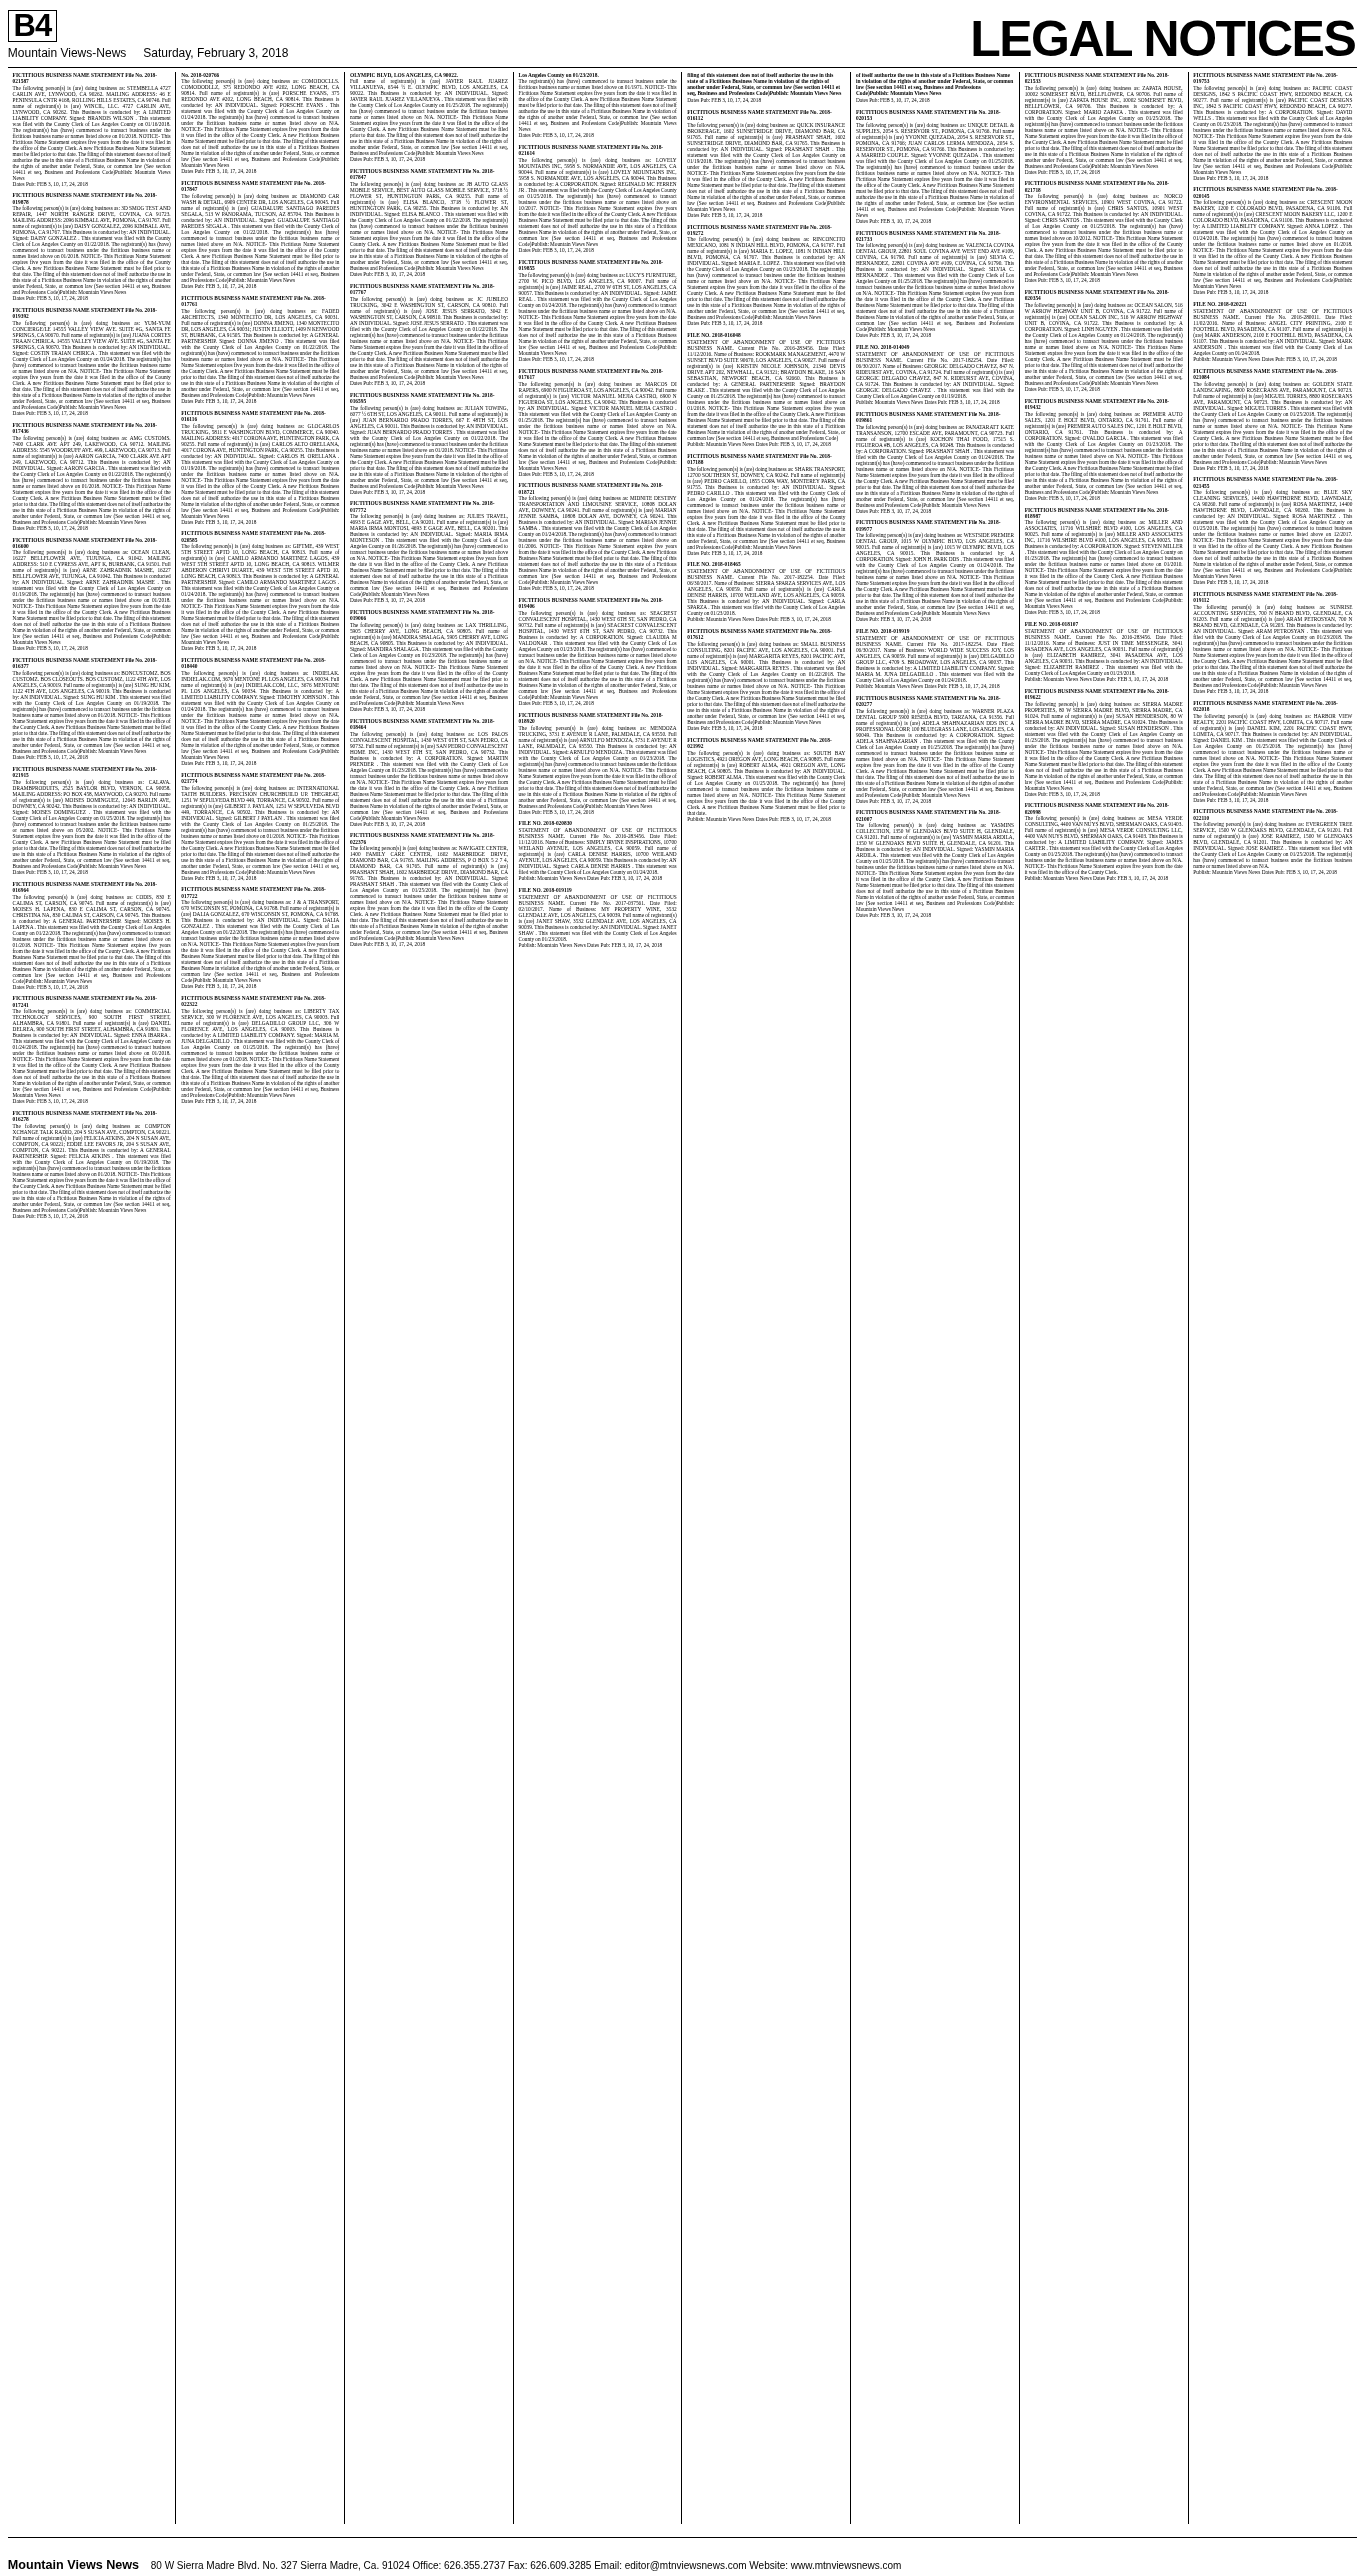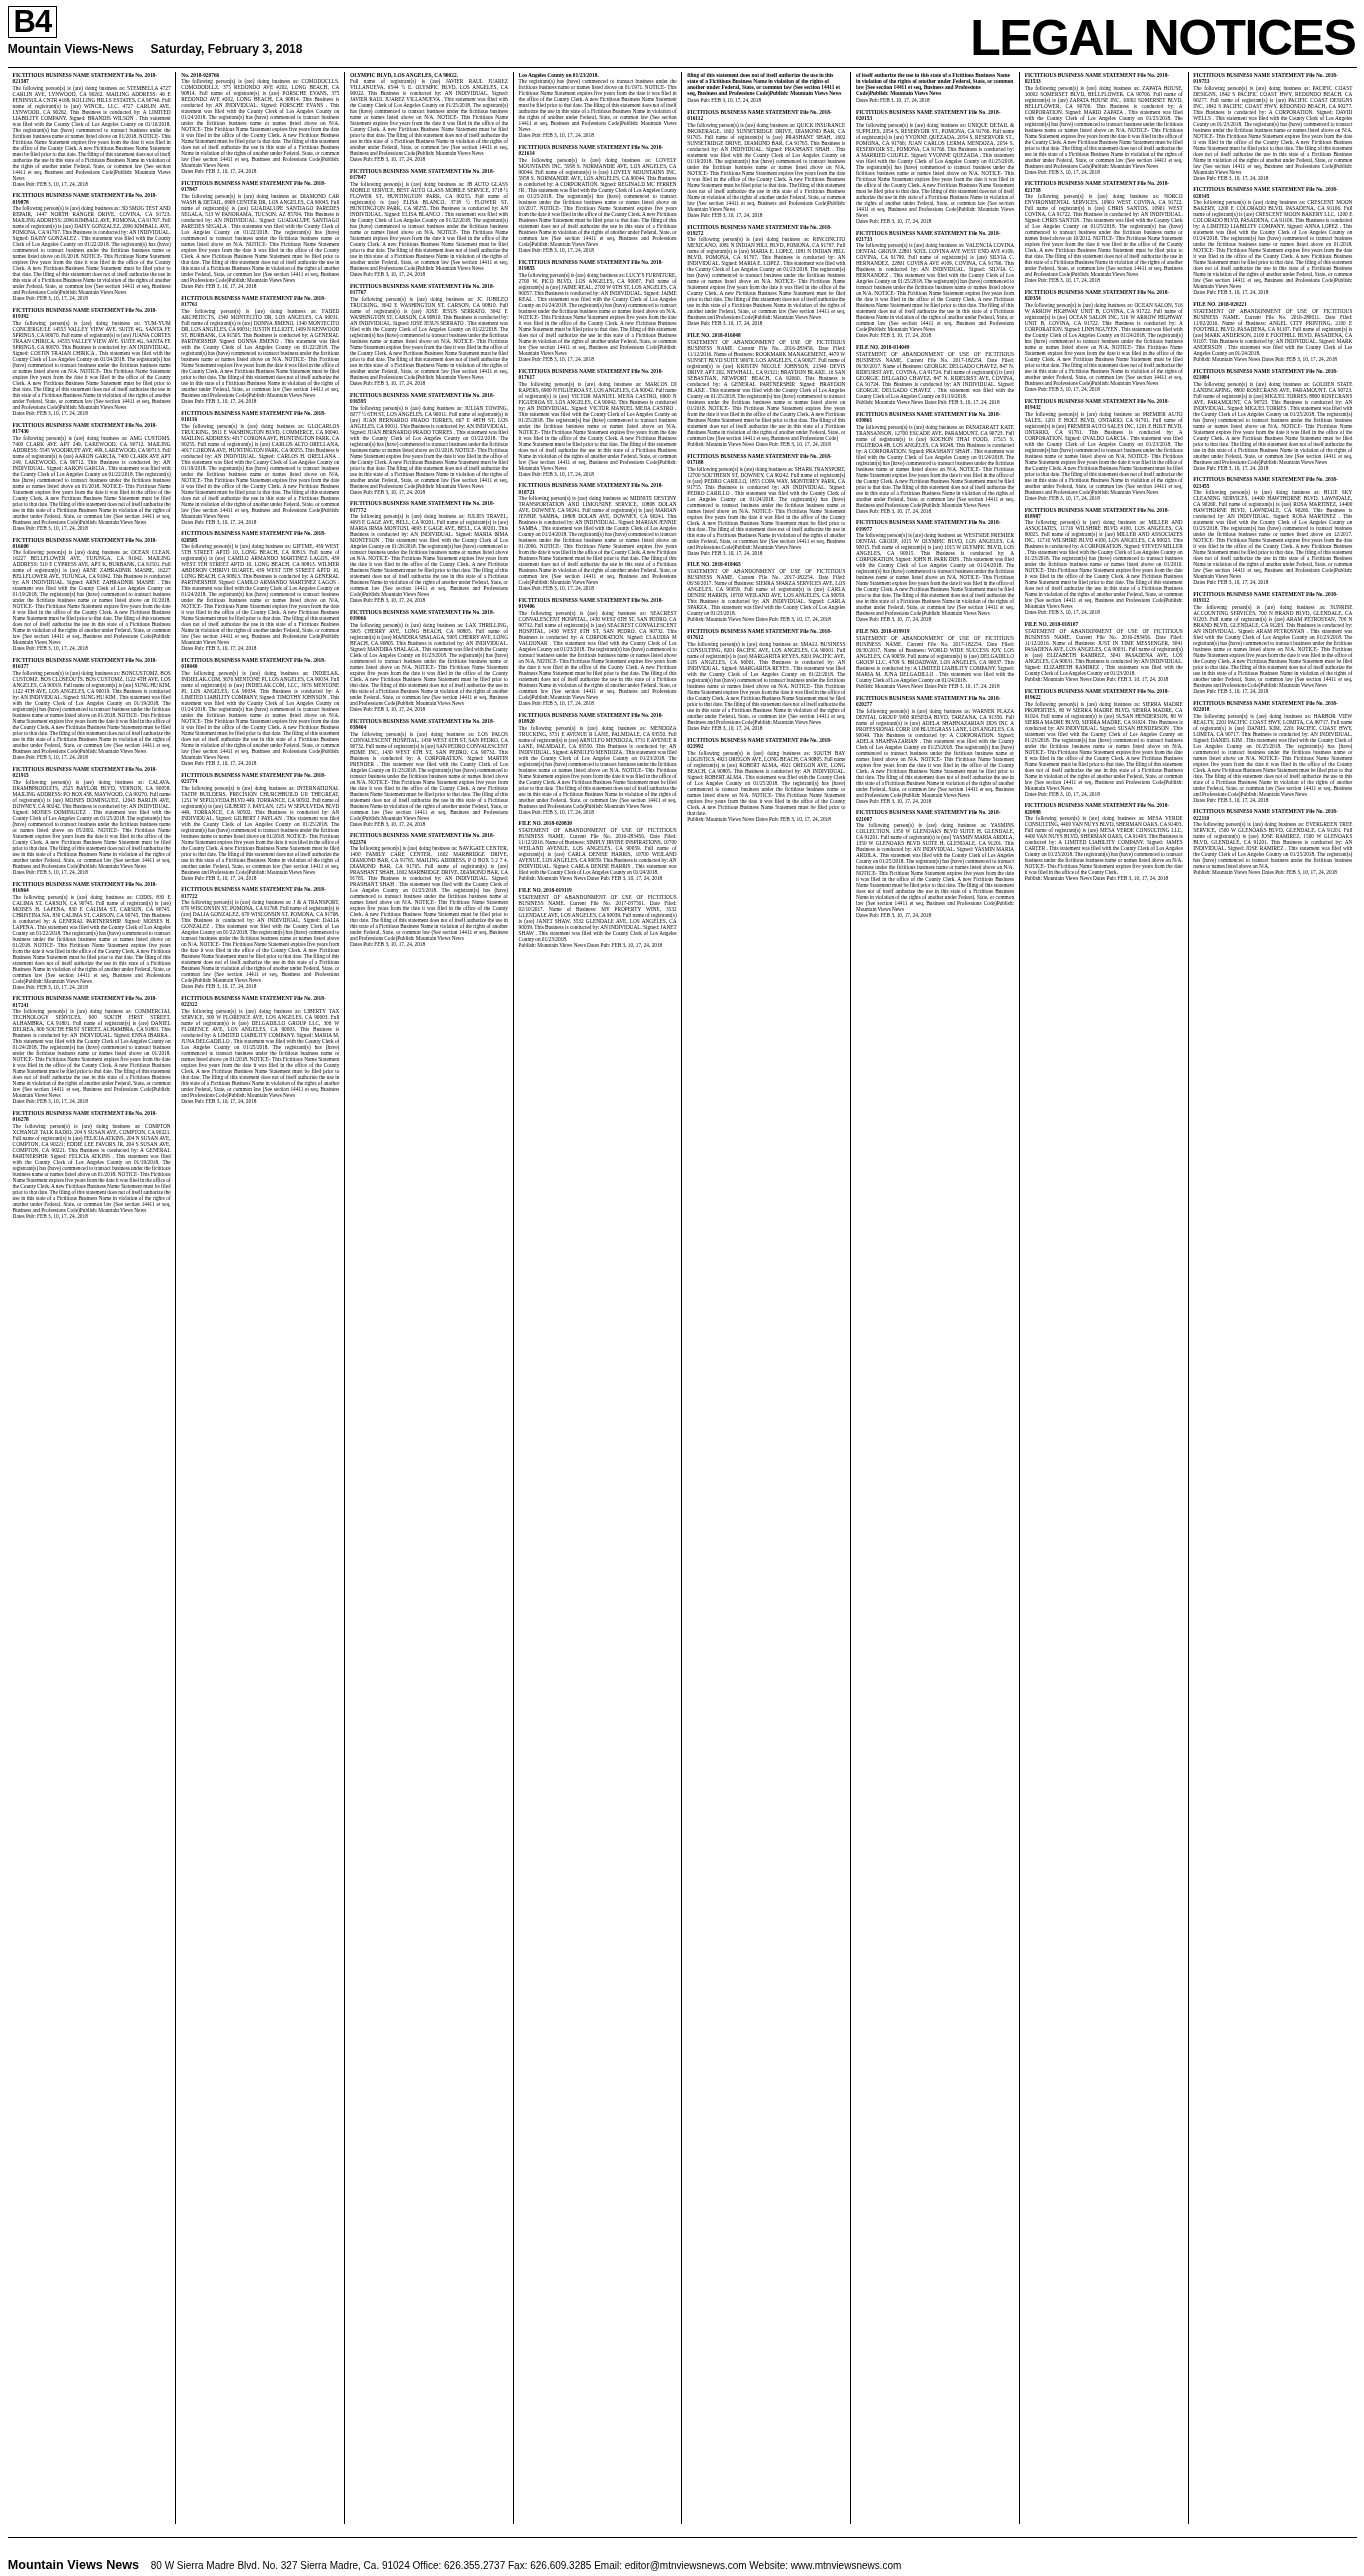--- a/index.html
+++ b/index.html
@@ -11,40 +11,40 @@
   .page {
     width: 1365px;
     height: 2576px;
     position: relative;
     background: #fff;
     padding: 5.8px 7.8px 0 7.8px;
   }
   
   .masthead {
     display: flex;
-    align-items: flex-start;
+    align-items: center;
     justify-content: space-between;
     border-bottom: 1.9px solid #000;
     padding-bottom: 1.9px;
     height: 62px;
   }
   .mast-left { display: flex; flex-direction: column; }
   .page-badge {
     font-family: "Liberation Sans", sans-serif;
     font-weight: bold;
     font-size: 31px;
     line-height: 29px;
     border: 1.9px solid #000;
     padding: 0 4.8px 1px 4.8px;
     align-self: flex-start;
     letter-spacing: -1px;
   }
   .mast-sub {
     font-family: "Liberation Sans", sans-serif;
-    font-weight: bold;
+    font-weight: normal;
     font-size: 12px;
     margin-top: 3.9px;
     white-space: nowrap;
   }
   .mast-sub .date { margin-left: 13.6px; }
   .mast-title {
     font-family: "Liberation Sans", sans-serif;
     font-weight: bold;
     font-size: 50px;
     line-height: 50px;

